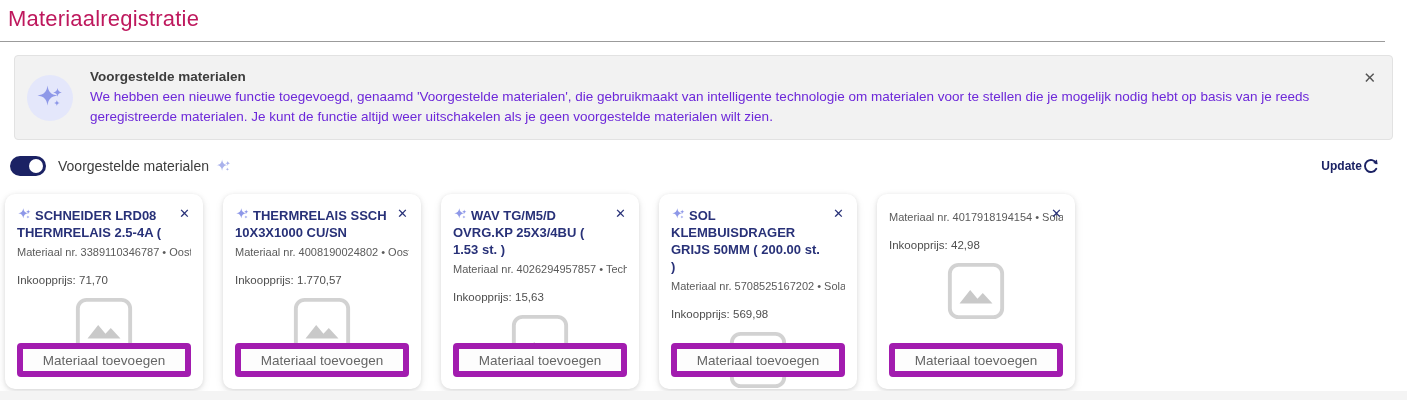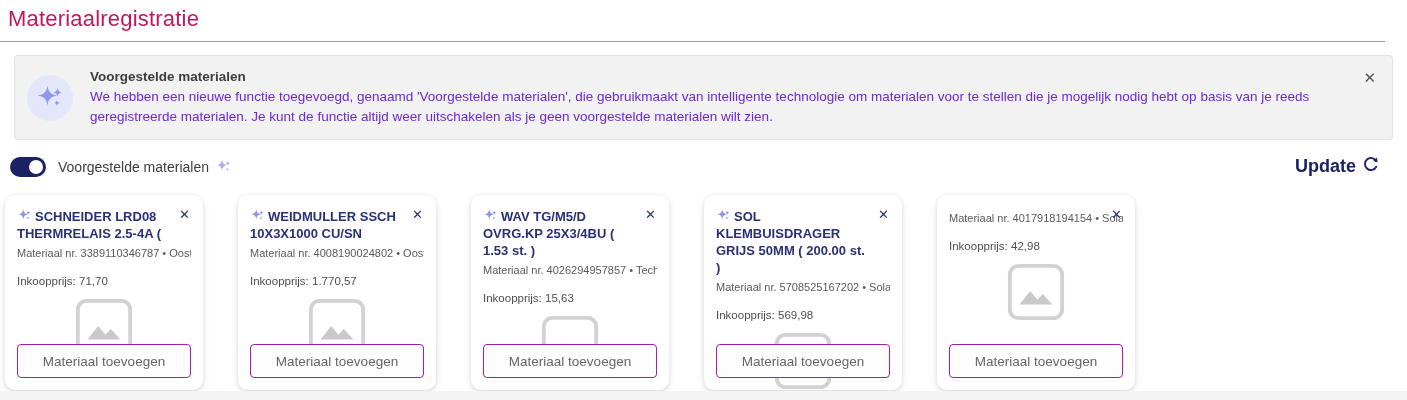--- a/index.html
+++ b/index.html
@@ -18,32 +18,32 @@
   .banner-desc { font-size: 13.5px; color: #6d28d9; line-height: 1.45; max-width: 1240px; }
   .banner-close { position: absolute; top: 14px; right: 16px; font-size: 15px; color: #555; cursor: pointer; line-height: 1; }
 
   
   .controls-row { margin: 16px 28px 0 10px; display: flex; align-items: center; }
   .toggle { width: 36px; height: 20px; border-radius: 10px; background: #1b2264; position: relative; cursor: pointer; flex: 0 0 auto; }
   .toggle .knob { position: absolute; top: 3px; left: 19px; width: 14px; height: 14px; border-radius: 50%; background: #ffffff; }
   .toggle-label { margin-left: 12px; font-size: 14px; color: #3d3d3d; }
   .toggle-sparkle { margin-left: 6px; }
   .spacer { flex: 1; }
-  .update-btn { display: flex; gap: 7px; color: #1b2264; font-size: 18px; font-weight: 700; cursor: pointer; }
+  .update-btn { display: flex; align-items: center; gap: 1px; color: #1b2264; font-size: 12px; font-weight: 700; cursor: pointer; }
 
   
-  .cards-row { display: flex; gap: 35px; margin: 18px 0 0 5px; }
+  .cards-row { display: flex; gap: 20px; margin: 18px 0 0 5px; }
   .card { position: relative; width: 198px; height: 195px; background: #ffffff; border-radius: 10px; box-shadow: 0 1px 4px rgba(0,0,0,.10), 0 3px 10px rgba(0,0,0,.08); padding: 13px 12px 12px 12px; }
   .card-title { font-size: 13px; font-weight: 700; color: #283178; line-height: 1.3; padding-right: 22px; }
   .card-title .sparkle { vertical-align: -2px; margin-right: 3px; }
   .card-close { position: absolute; top: 13px; right: 13px; font-size: 13px; color: #283178; cursor: pointer; line-height: 1; }
   .card-sub { margin-top: 4px; font-size: 11px; color: #5a5a5a; white-space: nowrap; overflow: hidden; }
   .card-price { margin-top: 16px; font-size: 11.5px; color: #4e4e4e; }
   .card-imgbox { display: flex; justify-content: center; margin-top: 9px; }
-  .card-btn { position: absolute; left: 12px; right: 12px; bottom: 12px; height: 34px; background: #fdfdfd; border: 1px solid #a21caf; border-radius: 4px; font-family: inherit; font-size: 13.5px; color: #666; cursor: pointer; }
+  .card-btn { position: absolute; left: 12px; right: 12px; bottom: 12px; height: 34px; background: #fdfdfd; border: 6px solid #a21caf; border-radius: 4px; font-family: inherit; font-size: 13.5px; color: #666; cursor: pointer; }
 
   .sparkle { display: inline-block; }
   .footer-strip { position: absolute; left: 0; right: 0; bottom: 0; height: 9px; background: #f4f4f4; }
 </style>
 </head>
 <body>
 
 <svg width="0" height="0" style="position:absolute">
   <defs>
     <symbol id="sym-sparkle" viewBox="0 0 24 24">
@@ -109,21 +109,21 @@
         <svg width="62" height="62">
           <use href="#sym-image"></use>
         </svg>
       </div>
     <button class="card-btn">Materiaal toevoegen</button>
   </div>
 
   <div class="card">
     <div class="card-title"><svg class="sparkle" width="15" height="15" fill="#8e98e8">
           <use href="#sym-sparkle"></use>
-        </svg><span>WEIDMULLER SSCH 10X3X1000 CU/SN</span></div>
+        </svg><span>THERMRELAIS SSCH 10X3X1000 CU/SN</span></div>
     <span class="card-close">✕</span>
     <div class="card-sub">Materiaal nr. 4008190024802 • Ooste...</div>
     <div class="card-price">Inkoopprijs: 1.770,57</div>
     <div class="card-imgbox">
         <svg width="62" height="62">
           <use href="#sym-image"></use>
         </svg>
       </div>
     <button class="card-btn">Materiaal toevoegen</button>
   </div>

